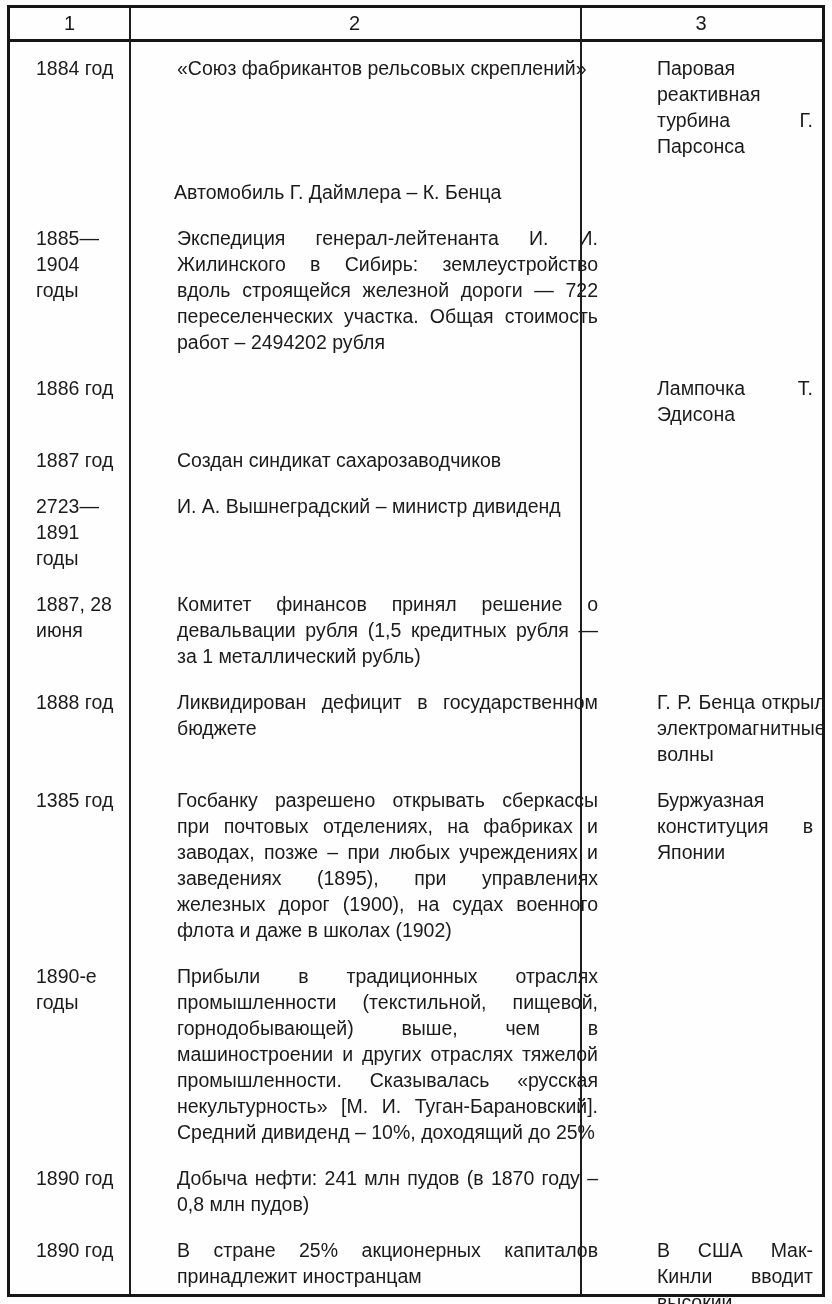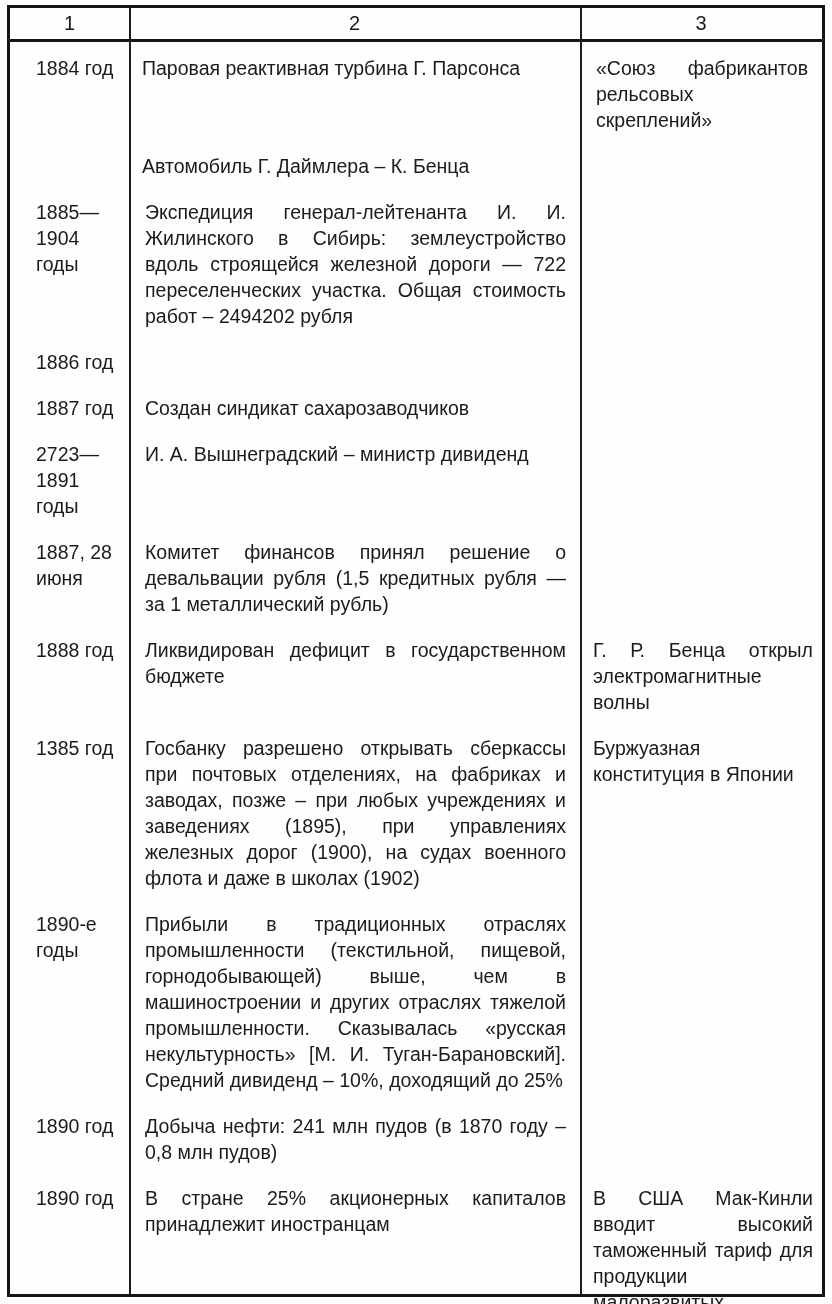--- a/index.html
+++ b/index.html
@@ -53,20 +53,21 @@
     color: #1a1a1a;
   }
 
   .t-body {
     padding-top: 13px;
   }
   .t-row {
     display: grid;
     grid-template-columns: 119px 451px auto;
     margin-bottom: 20px;
+    gap: 32px;
   }
   .t-cell {
     font-size: 19.5px;
     line-height: 26px;
     color: #1b1b1b;
     box-sizing: border-box;
   }
   .t-cell.period {
     padding-left: 26px;
     padding-right: 5px;
@@ -94,35 +95,36 @@
 
     <div class="t-header">
       <div class="h-cell">1</div>
       <div class="h-cell">2</div>
       <div class="h-cell">3</div>
     </div>
 
     <div class="t-body">
         <div class="t-row">
           <div class="t-cell period">1884 год</div>
+          <div class="t-cell russia">«Союз фабрикантов рельсовых скреплений»</div>
           <div class="t-cell world">Паровая реактивная турбина Г. Парсонса</div>
-          <div class="t-cell russia">«Союз фабрикантов рельсовых скреплений»</div>
         </div>
         <div class="t-row">
           <div class="t-cell russia"></div>
           <div class="t-cell world">Автомобиль Г. Даймлера – К. Бенца</div>
         </div>
         <div class="t-row">
           <div class="t-cell period">1885— 1904 годы</div>
           <div class="t-cell russia">Экспедиция генерал-лейтенанта И. И. Жилинского в Сибирь: землеустройство вдоль строящейся железной дороги — 722 переселенческих участка. Общая стоимость работ – 2494202 рубля</div>
           <div class="t-cell world"></div>
         </div>
         <div class="t-row">
           <div class="t-cell period">1886 год</div>
           <div class="t-cell russia"></div>
+          <div class="t-cell world">Лампочка Т. Эдисона</div>
         </div>
         <div class="t-row">
           <div class="t-cell period">1887 год</div>
           <div class="t-cell russia">Создан синдикат сахарозаводчиков</div>
           <div class="t-cell world"></div>
         </div>
         <div class="t-row">
           <div class="t-cell period">2723— 1891 годы</div>
           <div class="t-cell russia">И. А. Вышнеградский – министр дивиденд</div>
           <div class="t-cell world"></div>

